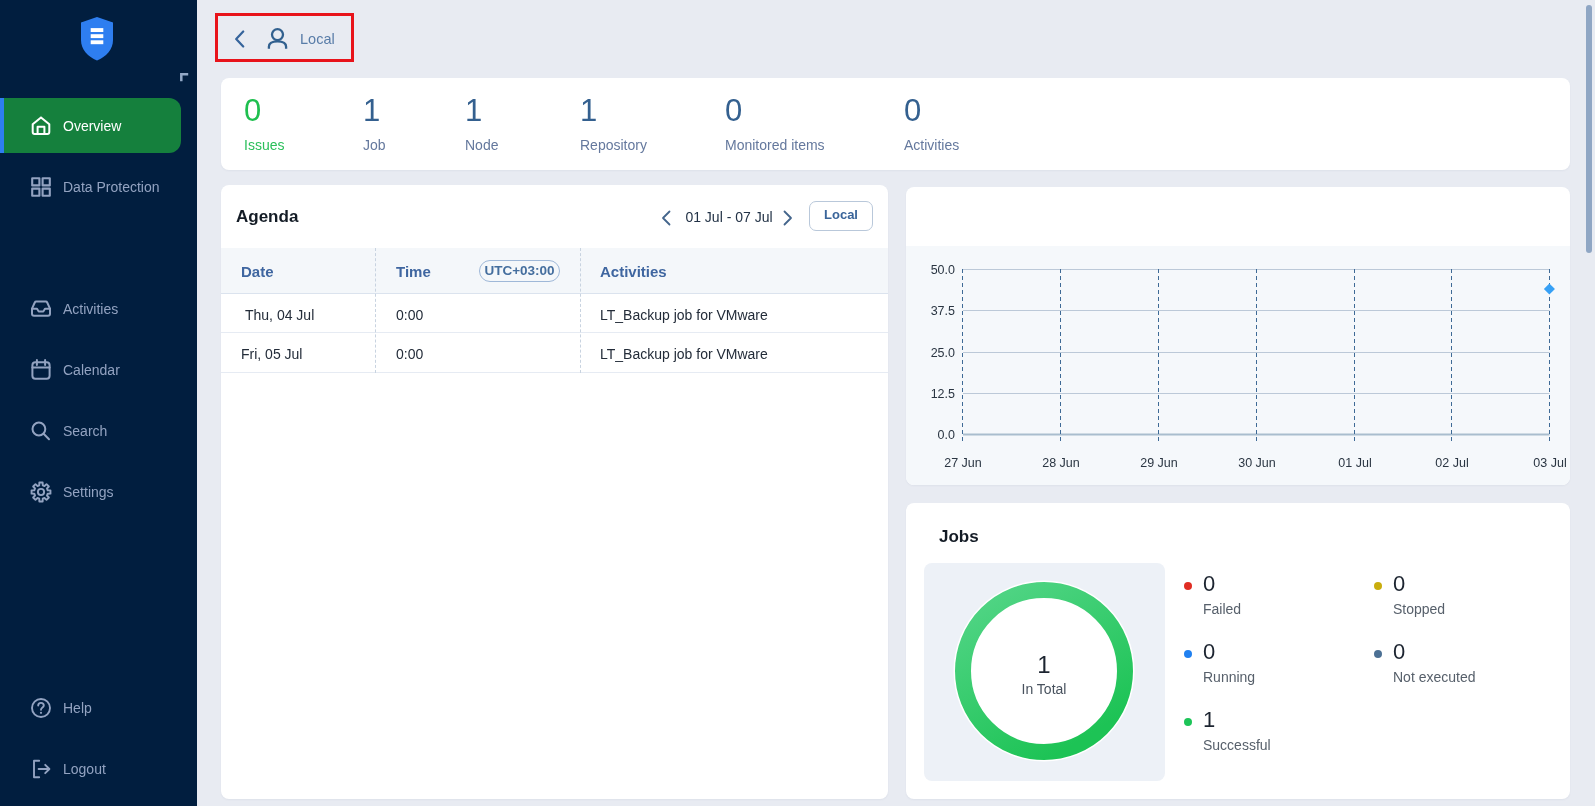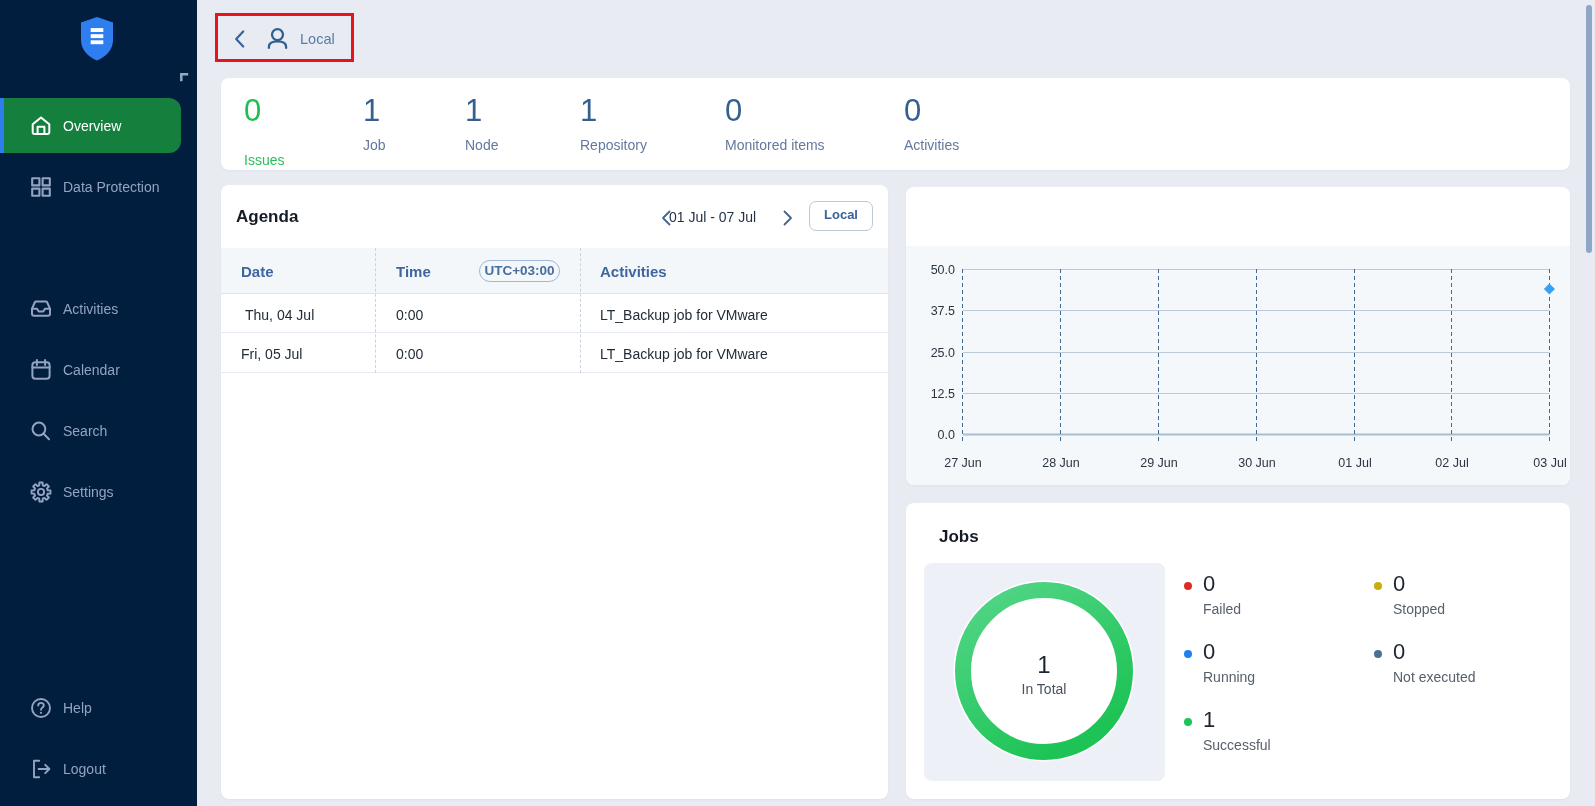--- a/index.html
+++ b/index.html
@@ -16,21 +16,21 @@
   .navitem.sel .lbl { left:59px; }
   svg.lineic { stroke:#93a3c1; fill:none; stroke-width:1.9; stroke-linecap:round; stroke-linejoin:round; }
   .sel svg.lineic { stroke:#ffffff; }
   
   .card { position:absolute; background:#ffffff; border-radius:8px; box-shadow:0 1px 2px rgba(30,50,90,.05); }
   
   .stat { position:absolute; top:0; }
   .stat .num { font-size:31px; color:#34608f; line-height:31px; position:absolute; top:17px; }
   .stat .cap { font-size:14px; color:#64789d; position:absolute; top:59px; white-space:nowrap; }
   .stat.green .num { color:#1fbf4f; }
-  .stat.green .cap { color:#2abf5a;margin-top:15px; }
+  .stat.green .cap { color:#2abf5a; }
   
   .title { font-size:17px; font-weight:bold; color:#131b25; }
   
   .leg { position:absolute; }
   .leg .dot { position:absolute; width:8px; height:8px; border-radius:50%; left:0; top:8px; }
   .leg .n { position:absolute; left:19px; top:-3px; font-size:22px; color:#1c2430; }
   .leg .t { position:absolute; left:19px; top:27px; font-size:14px; color:#57606b; white-space:nowrap; }
 </style>
 </head>
 <body>
@@ -145,21 +145,21 @@
       <div class="cap">Activities</div>
     </div>
   </div>
 
   <div class="card" style="left:221px; top:185px; width:667px; height:614px; overflow:hidden;">
     <div class="title abs" style="left:15px; top:22px;">Agenda</div>
 
     <svg class="abs" style="left:440px; top:25px;" width="10" height="16" viewBox="0 0 10 16">
       <path d="M8.5 1.5 L2 8 L8.5 14.5" stroke="#44658c" stroke-width="1.8" fill="none" stroke-linecap="round" stroke-linejoin="round"></path>
     </svg>
-    <div class="abs" style="left:448px; top:24px; width:120px; text-align:left; font-size:14px; color:#223246;">01 Jul - 07 Jul</div>
+    <div class="abs" style="left:448px; top:24px; width:120px; text-align:center; font-size:14px; color:#223246;">01 Jul - 07 Jul</div>
     <svg class="abs" style="left:562px; top:25px;" width="10" height="16" viewBox="0 0 10 16">
       <path d="M1.5 1.5 L8 8 L1.5 14.5" stroke="#44658c" stroke-width="1.8" fill="none" stroke-linecap="round" stroke-linejoin="round"></path>
     </svg>
     <div class="abs" style="left:588px; top:16px; width:64px; height:30px; border:1.5px solid #b9c8da; border-radius:7px; text-align:center; line-height:26px; font-size:13px; font-weight:bold; color:#3a659a;">Local</div>
 
     <div class="abs" style="left:0; top:63px; width:667px; height:46px; background:#f4f7fa; border-bottom:1px solid #dbe3ee;"></div>
     <div class="abs" style="left:20px; top:78px; font-size:15px; font-weight:bold; color:#3f66a0;">Date</div>
     <div class="abs" style="left:175px; top:78px; font-size:15px; font-weight:bold; color:#3f66a0;">Time</div>
     <div class="abs" style="left:258px; top:75px; width:81px; height:22px; border:1.5px solid #9fb8d8; border-radius:11px; text-align:center; line-height:19px; font-size:13.5px; font-weight:bold; color:#446e9e;">UTC+03:00</div>
     <div class="abs" style="left:379px; top:78px; font-size:15px; font-weight:bold; color:#3f66a0;">Activities</div>

